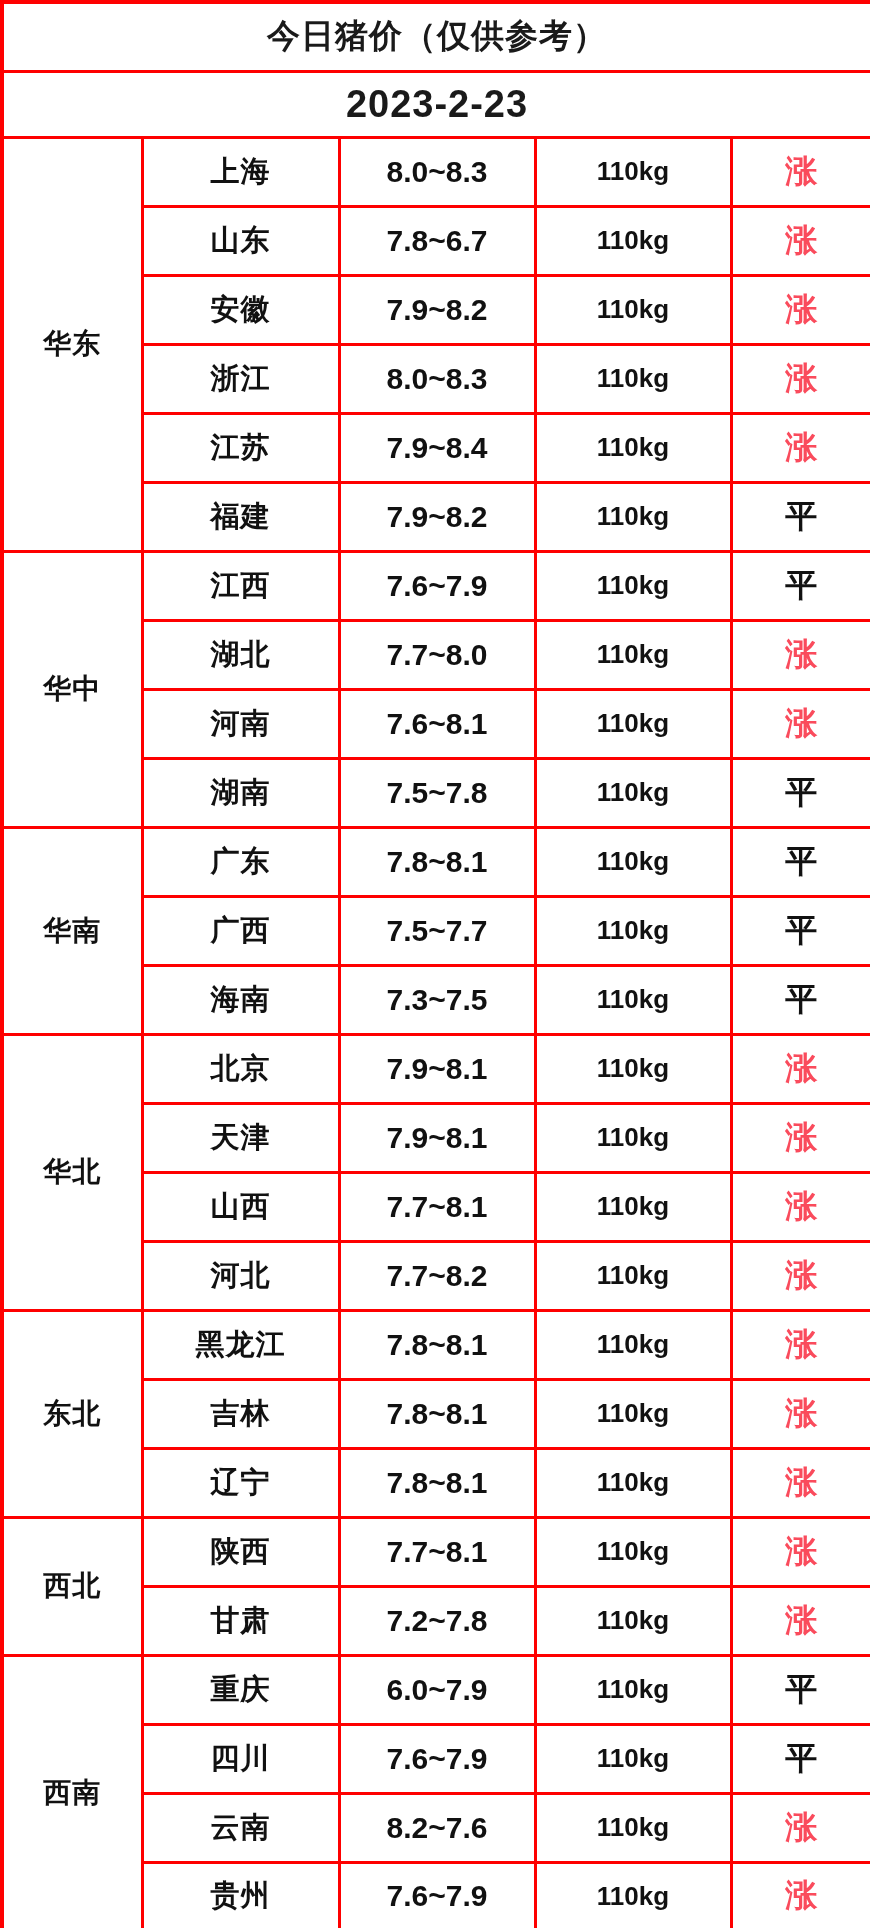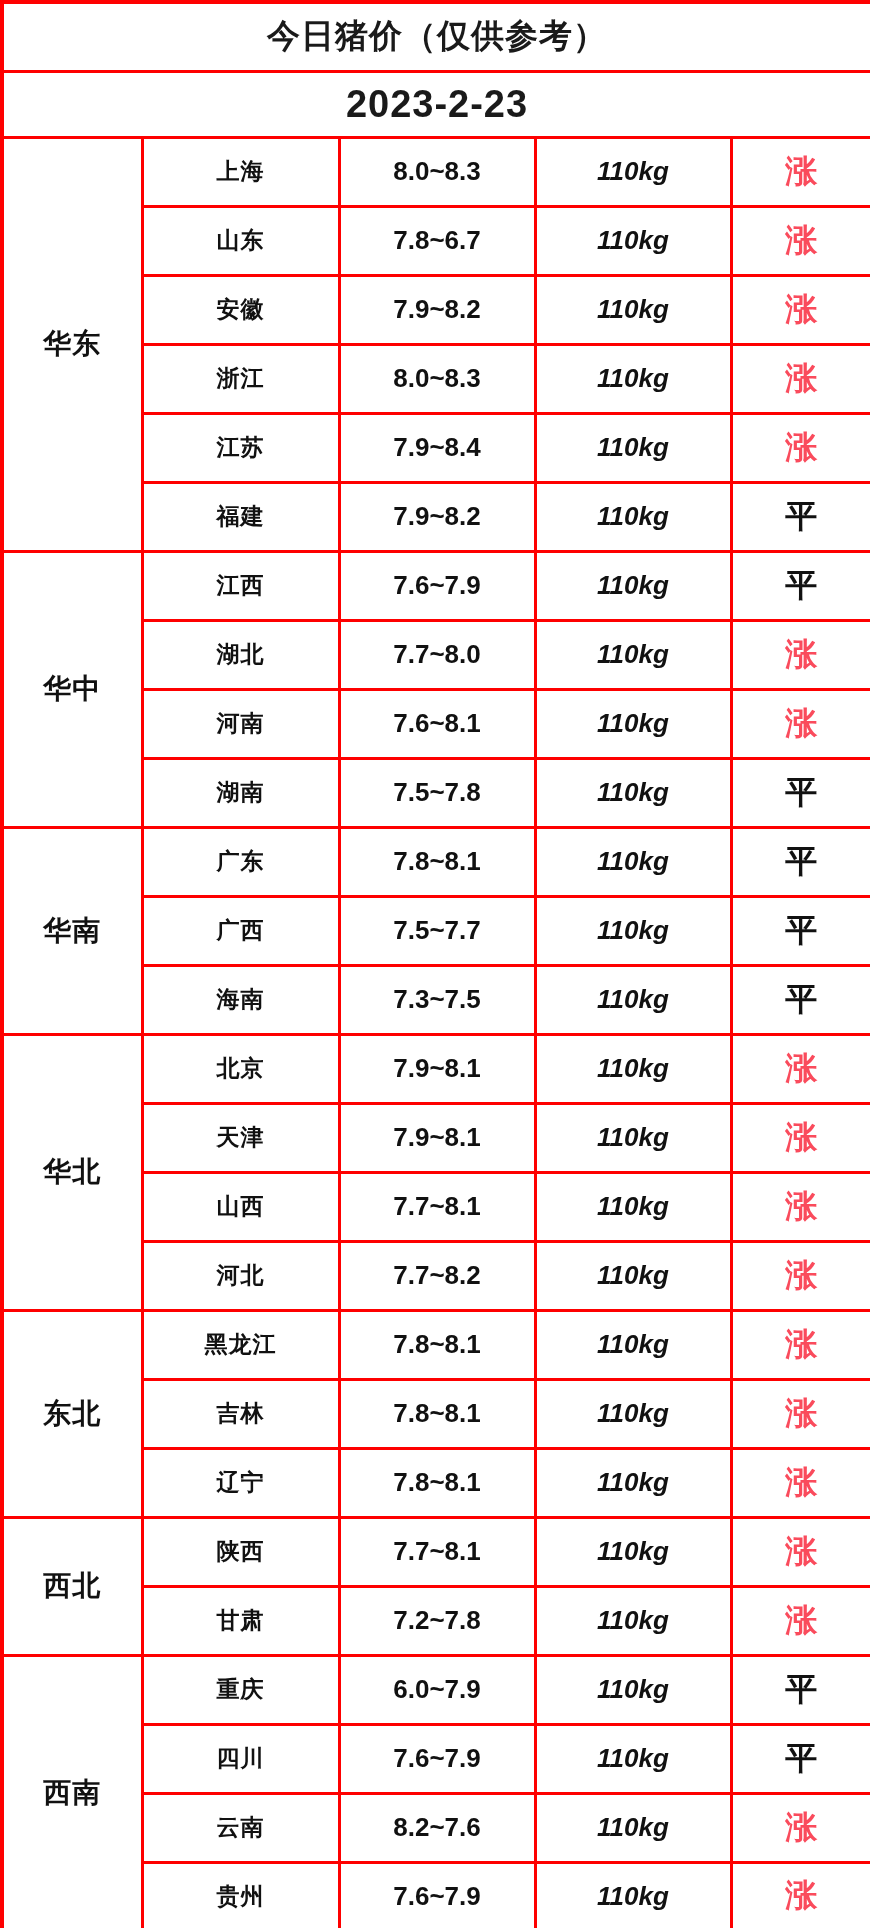--- a/index.html
+++ b/index.html
@@ -50,29 +50,28 @@
   td.date-cell {
     font-size: 38px;
     letter-spacing: 1px;
   }
   tbody tr { height: 69px; }
   td.region {
     font-size: 28px;
     letter-spacing: 1px;
   }
   td.province {
-    font-size: 23px;
+    font-size: 29px;
     letter-spacing: 1px;
   }
   td.price {
-    font-size: 26px;
+    font-size: 30px;
   }
   td.weight {
     font-size: 26px;
-    font-style: italic;
   }
   td.trend {
     font-size: 32px;
   }
   td.trend.rise { color: var(--rise); }
   td.trend.flat { color: var(--ink); }
 </style>
 </head>
 <body>
 

